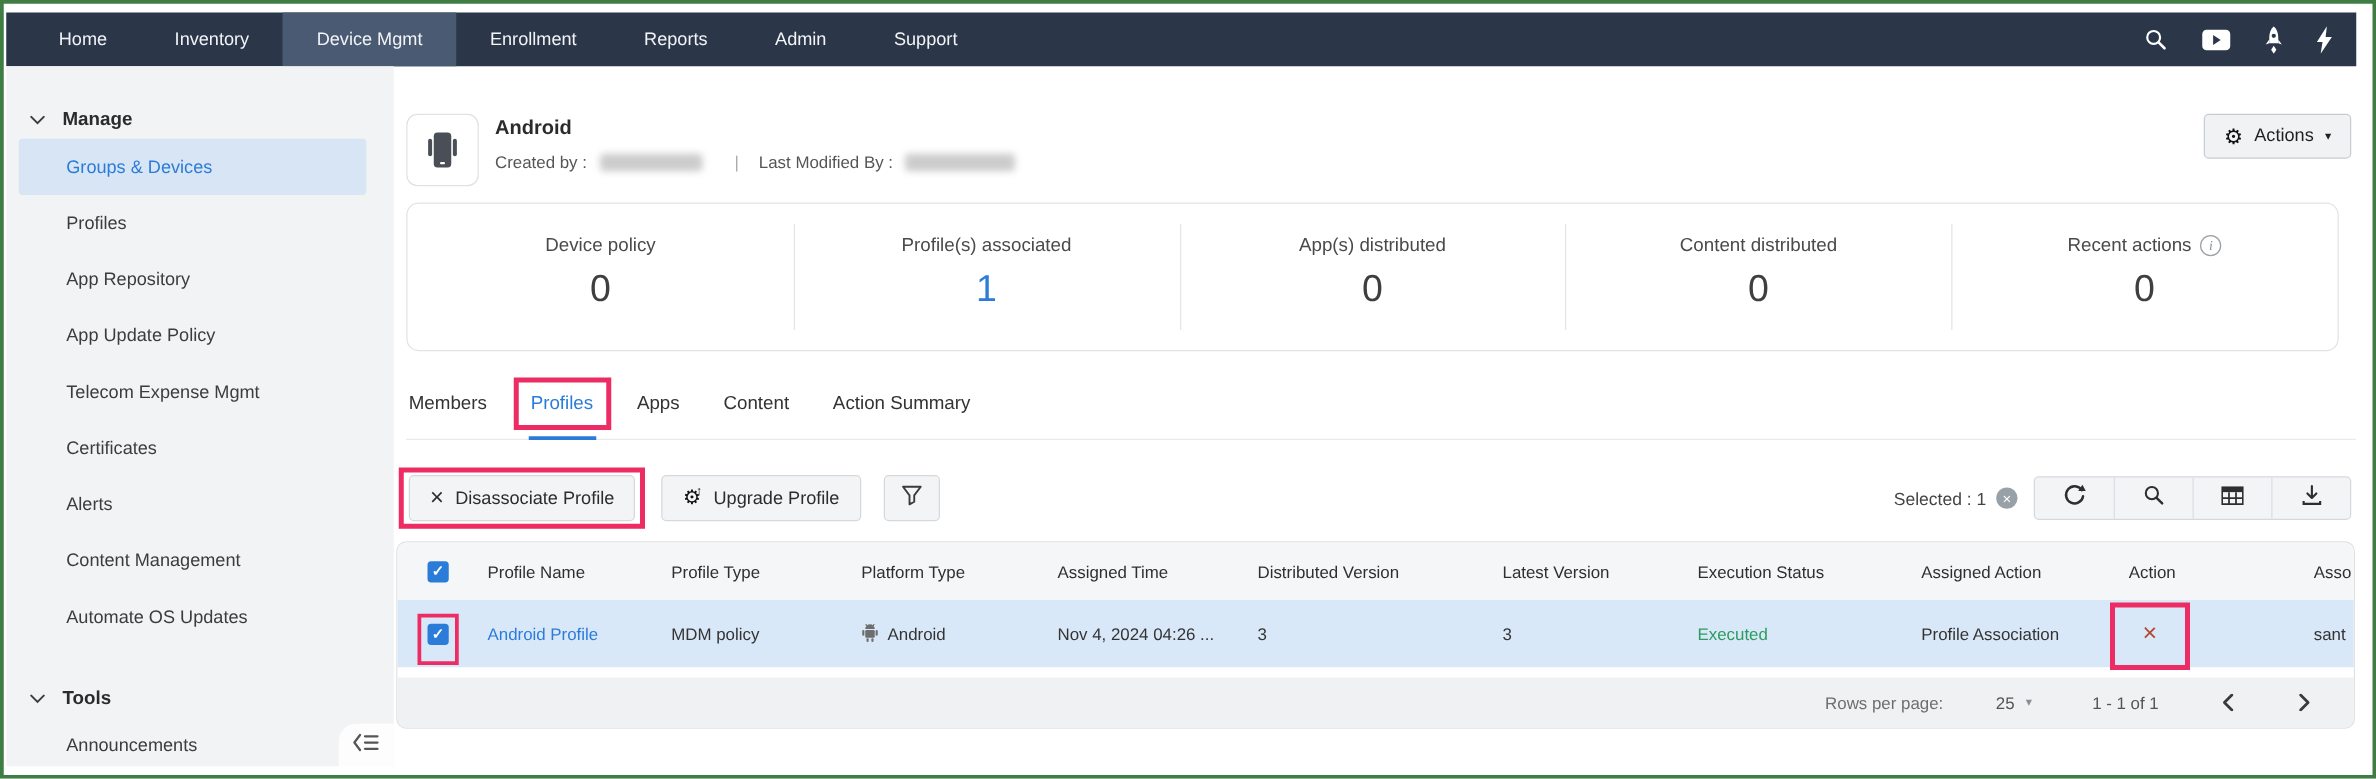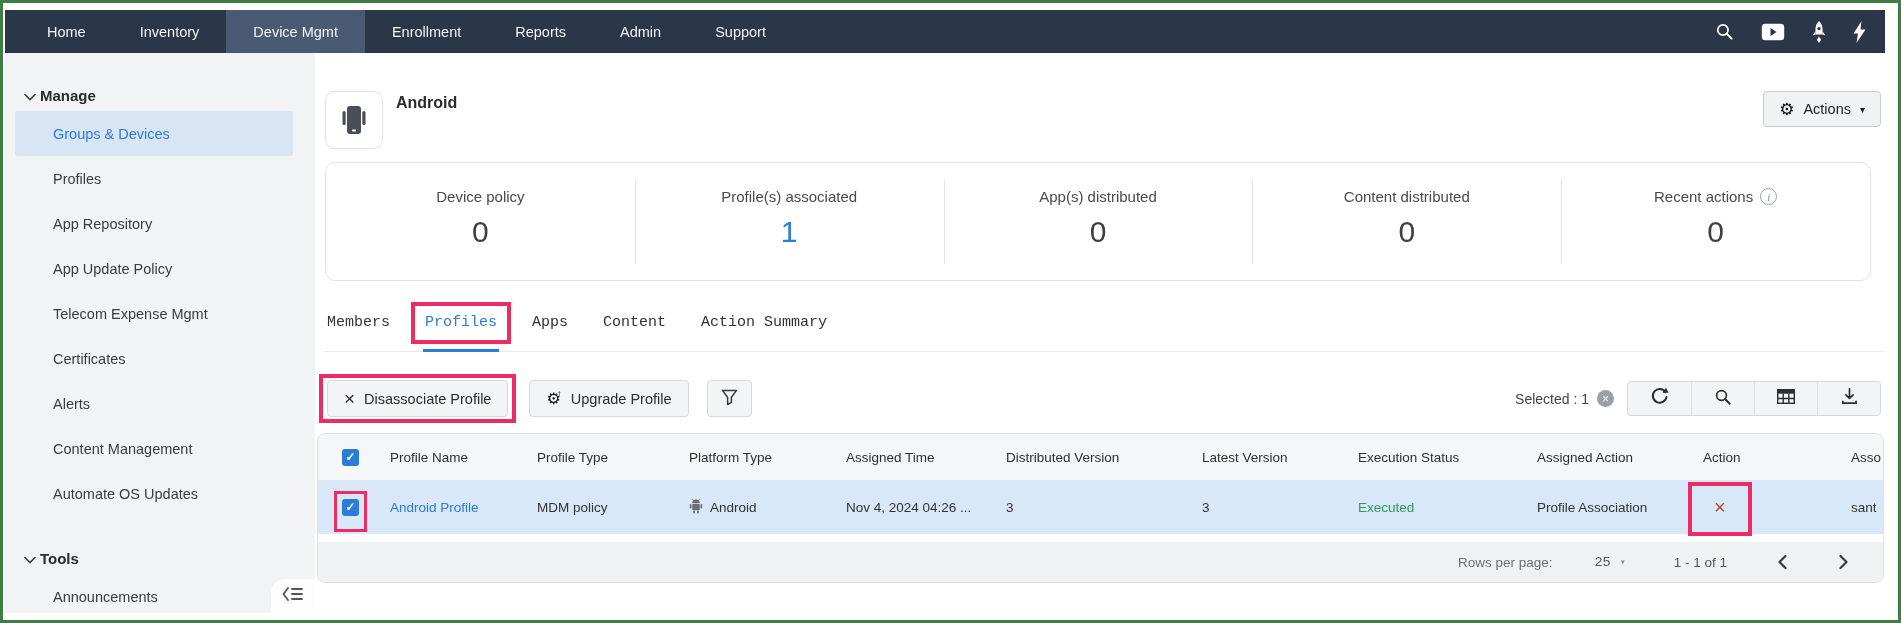--- a/index.html
+++ b/index.html
@@ -15,21 +15,21 @@
               font-size:14.5px; cursor:pointer; white-space:nowrap; }
   .nav-item.active { background:#4a5a72; }
   .topbar-right { margin-left:auto; display:flex; align-items:center; gap:27px; padding-right:19px; }
   .tb-icon { display:flex; align-items:center; cursor:pointer; }
 
   
   .layout { display:flex; height:calc(100% - 50px); }
 
   
   .sidebar { width:310px; background:#f2f3f5; position:relative; padding-top:26px; flex:none; }
-  .side-section { height:32px; display:flex; align-items:center; gap:4px; padding-left:19px;
+  .side-section { height:32px; display:flex; align-items:center; gap:14px; padding-left:19px;
                   font-size:15px; font-weight:bold; color:#2b2b2b; cursor:pointer;text-align:center; }
   .side-section.tools { margin-top:26px; }
   .side-item { height:45px; display:flex; align-items:center; padding-left:48px;
                font-size:14.5px; color:#3c3c3c; cursor:pointer; }
   .side-item.selected { background:#d8e5f4; color:#2b7cd9; margin:0 22px 0 10px;
                         padding-left:38px; border-radius:3px; }
   .collapse-box { position:absolute; right:0; bottom:0; width:44px; height:34px; background:#fdfdfd;
                   border-top-left-radius:14px; display:flex; align-items:center; justify-content:center; cursor:pointer; }
 
   
@@ -58,21 +58,21 @@
                           width:1px; background:#e3e5e8; }
   .stat-label { font-size:15px; color:#4a4a4a; display:inline-flex; align-items:center; gap:7px; }
   .stat-value { font-size:30px; color:#3f3f3f; margin-top:9px; }
   .stat-value.blue { color:#2b7cd9; cursor:pointer; }
   .info-i { width:17px; height:17px; border:1px solid #9aa0a6; border-radius:50%; color:#8a9097;
             font-size:11px; font-style:italic; font-family:"Liberation Serif",serif;
             display:inline-flex; align-items:center; justify-content:center; }
 
   
   .tabs { margin-top:18px; display:flex; gap:35px; border-bottom:1px solid #e8eaec;
-          height:53px; padding-left:2px;font-family:Liberation Mono, monospace; }
+          height:53px; padding-left:2px; }
   .tab { font-size:15px; color:#333; padding-top:15px; position:relative; cursor:pointer;
          white-space:nowrap; }
   .tab.selected { color:#2b7cd9; }
   .tab.selected::after { content:""; position:absolute; left:-2px; right:-2px; bottom:-1px;
                          height:3px; background:#2b7cd9; }
   .anno { position:absolute; border:4px solid #ed2c63; pointer-events:none; z-index:5; }
   .anno-tab { top:3px; bottom:7px; left:-14px; right:-14px; }
 
   
   .toolbar { margin-top:28px; display:flex; align-items:center; padding:0 4px 0 2px; }
@@ -115,21 +115,21 @@
   .link { color:#2b7cd9; cursor:pointer; }
   .plat { display:inline-flex; align-items:center; gap:7px; }
   .status-ok { color:#2c9c5e; }
   .x-wrap { position:relative; display:inline-block; margin-left:11px; }
   .action-x { color:#b5462f; font-size:20px; line-height:1; cursor:pointer; }
   .anno-x { top:-15px; bottom:-19px; left:-26px; right:-26px; }
   .tspacer { height:8px; background:#fff; }
   .tfoot { height:40px; background:#f0f1f3; display:flex; align-items:center;
            justify-content:flex-end; padding-right:34px; color:#6e6e6e; font-size:13.5px;gap:32px; }
   .rpp-select { display:inline-flex; align-items:center; gap:9px; margin-left:10px; color:#555;
-                cursor:pointer;font-family:Liberation Mono, monospace; }
+                cursor:pointer; }
   .rpp-caret { font-size:10px; color:#8a8f94; }
   .range { margin-left:16px; color:#555; }
   .pg { margin-left:18px; display:flex; align-items:center; cursor:pointer; }
 </style>
 </head>
 <body>
 
 <div class="frame">
 
   <div class="topbar">
@@ -213,20 +213,27 @@
         <div class="gicon">
           <svg width="26" height="32" viewBox="0 0 26 32">
               <rect x="6" y="2" width="14" height="28" rx="3" fill="#4a4f57"></rect>
               <rect x="1.5" y="7" width="3.2" height="14" rx="1.6" fill="#4a4f57"></rect>
               <rect x="21.3" y="7" width="3.2" height="14" rx="1.6" fill="#4a4f57"></rect>
               <rect x="11" y="25.6" width="4" height="1.8" rx="0.9" fill="#fff"></rect>
             </svg>
         </div>
         <div class="gtitle-block">
           <div class="gtitle">Android</div>
+          <div class="gmeta">
+            <span>Created by  :</span>
+            <span class="redacted r1"></span>
+            <span class="meta-sep">|</span>
+            <span>Last Modified By  :</span>
+            <span class="redacted r2"></span>
+          </div>
         </div>
         <div class="actions-btn">
           <span class="gear">⚙</span>
           <span>Actions</span>
           <span class="caret">▾</span>
         </div>
       </div>
 
       <div class="stats-card">
         <div class="stat">

